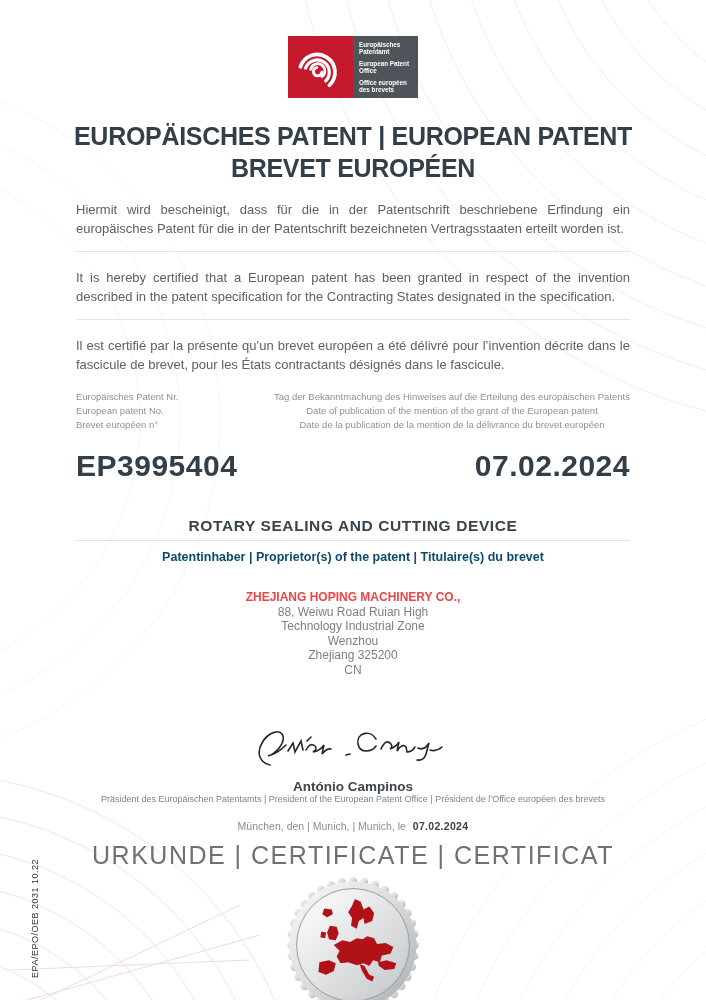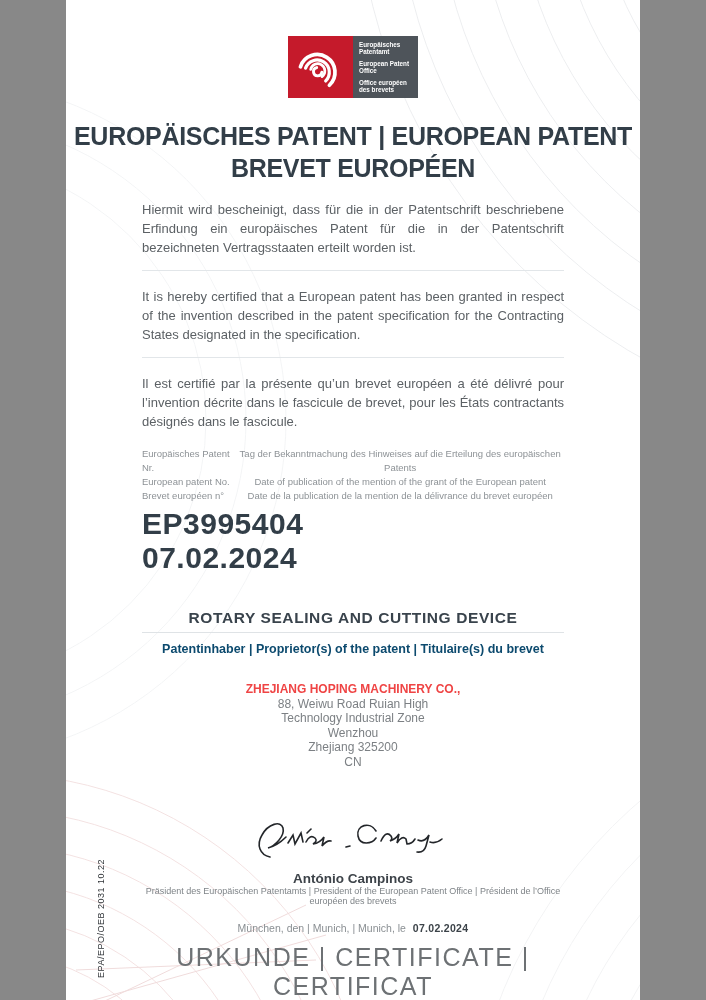--- a/index.html
+++ b/index.html
@@ -1,18 +1,18 @@
 <!DOCTYPE html>
 <html><head>
 <meta charset="utf-8">
 <style>
   html,body{margin:0;padding:0;background:#888;}
   .page{
     position:relative;
-    width:574px;height:1000px;
+    width:706px;height:1000px;
     margin:0 auto;
     background:#ffffff;
     overflow:hidden;
     font-family:"Liberation Sans", sans-serif;
     color:#5d6266;
   }
   .decor{position:absolute;inset:0;pointer-events:none;}
   .content{position:relative;z-index:2;}
 
   .side-code{
@@ -34,21 +34,21 @@
   .col{margin:0 76px;}
   .para{margin-top:16px;font-size:13px;line-height:19px;text-align:justify;color:#5c6165;}
   .rule{height:1px;background:#e2e6e9;margin-top:9px;}
   .rule2{height:1px;background:#dfe3e6;margin-top:5px;}
 
   .refs{display:flex;justify-content:space-between;margin-top:16px;
     font-size:9.5px;line-height:14px;color:#8d9296;}
   .refs .left{text-align:left;}
   .refs .right{text-align:center;}
 
-  .values{display:flex;justify-content:space-between;align-items:flex-start;margin-top:4px;flex-direction:column;}
+  .values{display:flex;justify-content:space-between;align-items:flex-end;margin-top:17px;}
   .values div{font-size:30px;font-weight:bold;color:#323e48;letter-spacing:.5px;}
 
   .invention{margin-top:34px;text-align:center;}
   .invention-title{font-size:15.5px;font-weight:bold;color:#39434c;letter-spacing:.6px;}
   .proprietor-heading{margin-top:9px;font-size:12.5px;color:#0c4a6e;font-weight:600;text-align:center;}
 
   .proprietor{margin-top:26px;text-align:center;font-size:12px;line-height:14.5px;color:#7c8084;}
   .proprietor .name{font-weight:bold;color:#ef4444;}
 
   .sig-wrap{margin-top:44px;text-align:center;}

